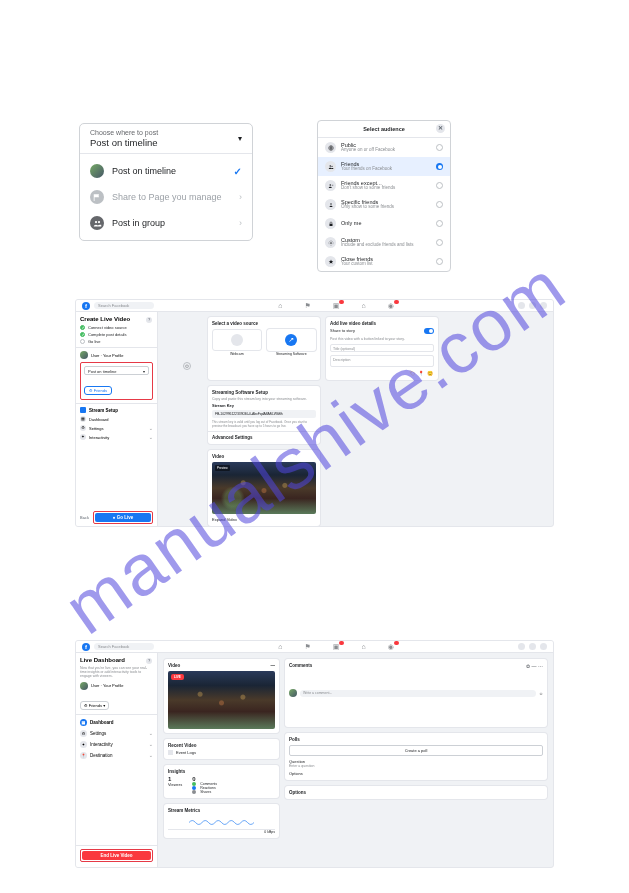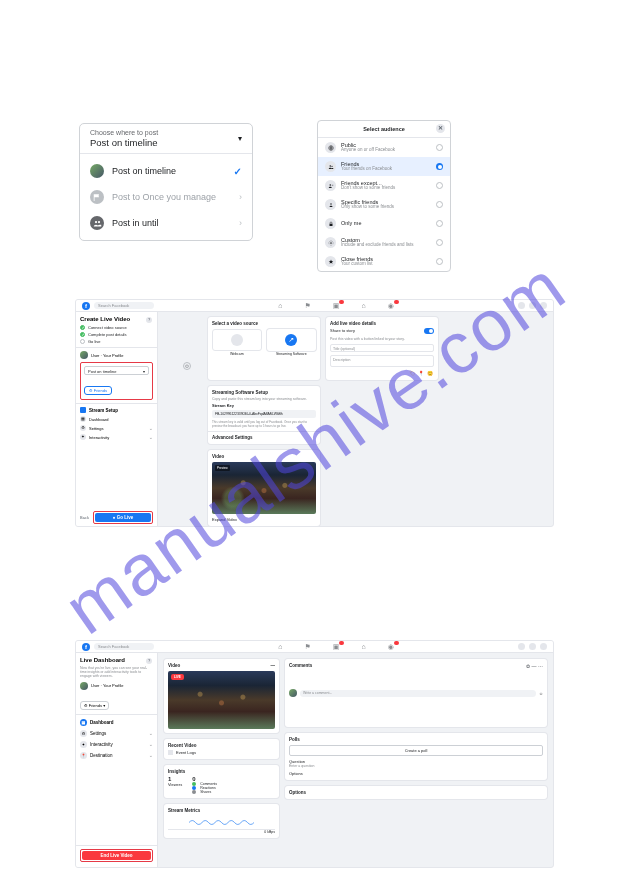--- a/index.html
+++ b/index.html
@@ -189,32 +189,32 @@
       <span class="avatar-circle"></span>
       <span class="txt">Post on timeline</span>
       <span class="check">✓</span>
     </div>
     <div class="opt grey">
       <span class="ico">
           <svg viewBox="0 0 24 24">
             <path d="M4 3h12l-1 4 1 4H4v10H2V3z"></path>
           </svg>
         </span>
-      <span class="txt">Post to Once you manage</span>
+      <span class="txt">Share to Page you manage</span>
       <span class="chev">›</span>
     </div>
     <div class="opt">
       <span class="ico">
           <svg viewBox="0 0 24 24">
             <circle cx="8" cy="8" r="3"></circle>
             <circle cx="16" cy="8" r="3"></circle>
             <path d="M2 20c0-3 3-5 6-5s6 2 6 5zm10 0c0-3 3-5 6-5h4v5z"></path>
           </svg>
         </span>
-      <span class="txt">Post in until</span>
+      <span class="txt">Post in group</span>
       <span class="chev">›</span>
     </div>
   </div>
 </div>
 
 <div class="aud">
   <div class="hd">
     <span>Select audience</span>
     <span class="close">✕</span>
   </div>

